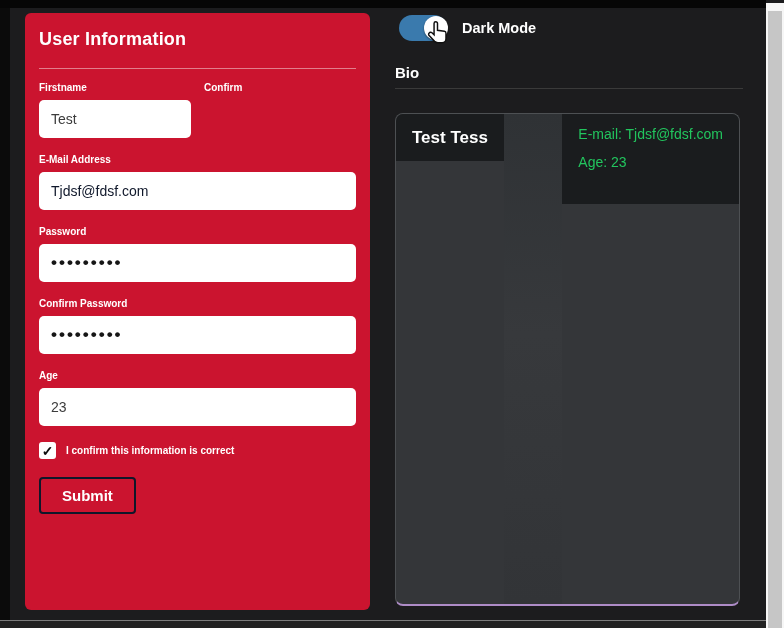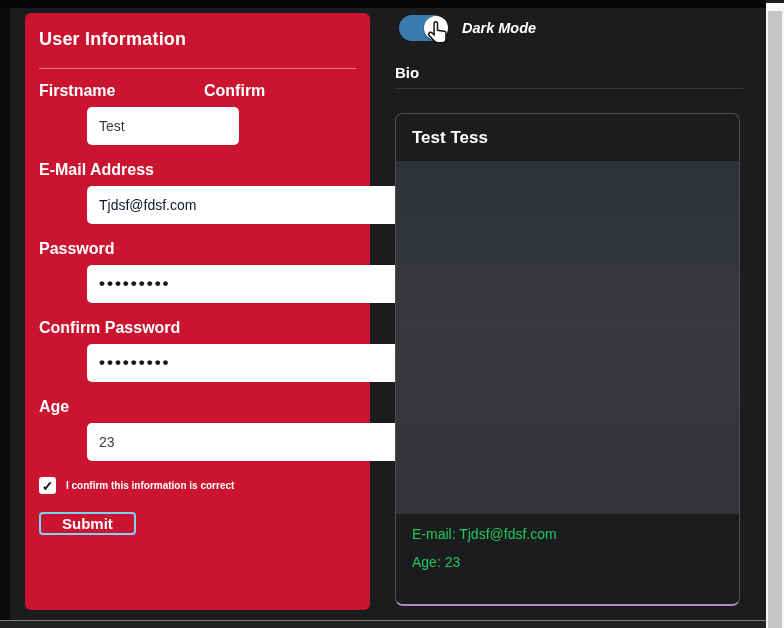--- a/index.html
+++ b/index.html
@@ -24,64 +24,64 @@
   
   .form-panel {
     position:absolute; left:25px; top:13px; width:345px; height:597px;
     background:#cb142f; border-radius:6px; padding:13px 14px; color:#fff;
   }
   .form-title { font-size:18px; font-weight:bold; margin:3px 0 18px; letter-spacing:.2px; }
   .title-divider { border:none; border-top:1px solid rgba(255,255,255,.45); margin:0 0 13px; }
 
   .field-row { display:flex; gap:13px; }
   .field-group { margin-bottom:16px; flex:1; }
-  .field-label { display:block; font-size:16px; font-weight:bold; margin-bottom:7px; }
+  .field-label { display:block; font-size:10px; font-weight:bold; margin-bottom:7px; }
   .text-input {
     display:block; width:100%; height:38px; border:none; border-radius:5px;
     padding:16px 12px; font-size:14px; color:#3c3c3c; background:#fff;
-    font-family:inherit; outline:none;margin-left:48px;
+    font-family:inherit; outline:none;
   }
   .email-text { color:#0f172a; }
   .password-text { font-size:17px; font-weight:bold; letter-spacing:2px; color:#161616; }
 
   .checkbox-row { display:flex; align-items:center; gap:10px; margin:3px 0 18px; }
   .checkbox {
     width:17px; height:17px; background:#fff; border-radius:3px; color:#0c0c0c;
     font-size:14px; font-weight:bold; display:flex; align-items:center;
     justify-content:center; line-height:1; cursor:pointer; flex:none;
   }
   .checkbox-label { font-size:10px; font-weight:bold; }
 
   .submit-btn {
-    background:transparent; border:2px solid #7dd3fc; border-radius:4px; color:#fff;
-    font-weight:bold; font-size:15px; padding:1px 21px; font-family:inherit; cursor:pointer;
+    background:transparent; border:2px solid #0f172a; border-radius:4px; color:#fff;
+    font-weight:bold; font-size:15px; padding:8px 21px; font-family:inherit; cursor:pointer;
   }
 
   
   .right-col { position:absolute; left:395px; top:14px; width:348px; color:#fff; }
 
-  .toggle-row { display:flex; align-items:center; height:28px; margin-bottom:22px; position:relative;font-style:italic; }
+  .toggle-row { display:flex; align-items:center; height:28px; margin-bottom:22px; position:relative; }
   .switch {
     width:48px; height:26px; border-radius:13px; background:#3a7aad;
     position:relative; margin-left:4px; cursor:pointer; flex:none;
   }
   .switch-knob {
     position:absolute; right:-1px; top:1px; width:24px; height:24px;
     border-radius:50%; background:#fff; box-shadow:0 1px 2px rgba(0,0,0,.45);
   }
   .cursor-icon { position:absolute; left:30px; top:7px; width:25px; height:27px; z-index:5; }
   .toggle-label { font-size:14.5px; font-weight:600; margin-left:15px; }
 
   .bio-heading { font-size:15px; font-weight:bold; margin:0 0 7px; }
   .bio-divider { border:none; border-top:1px solid #3a3a3a; }
 
   .bio-card {
     margin-top:24px; width:345px; height:493px;
     border:1px solid #4d5053; border-bottom:2px solid #ae8cc7; border-radius:8px;
-    overflow:hidden; display:flex; flex-direction:column; background:#343639;
+    overflow:hidden; display:flex; background:#343639;
   }
   .bio-card-header {
     height:47px; flex:none; background:#1a1c1e; display:flex; align-items:center;
     padding:0 16px; font-size:17px; font-weight:bold; color:#fff;
   }
   .bio-card-body { flex:1; background:linear-gradient(180deg,#2f3235 0%,#37393c 45%,#323437 100%); }
   .bio-card-footer { height:90px; flex:none; background:#1a1c1e; padding:12px 16px; }
   .bio-line { margin:0 0 12px; font-size:14px; color:#22c55e; }
 </style>
 </head>

